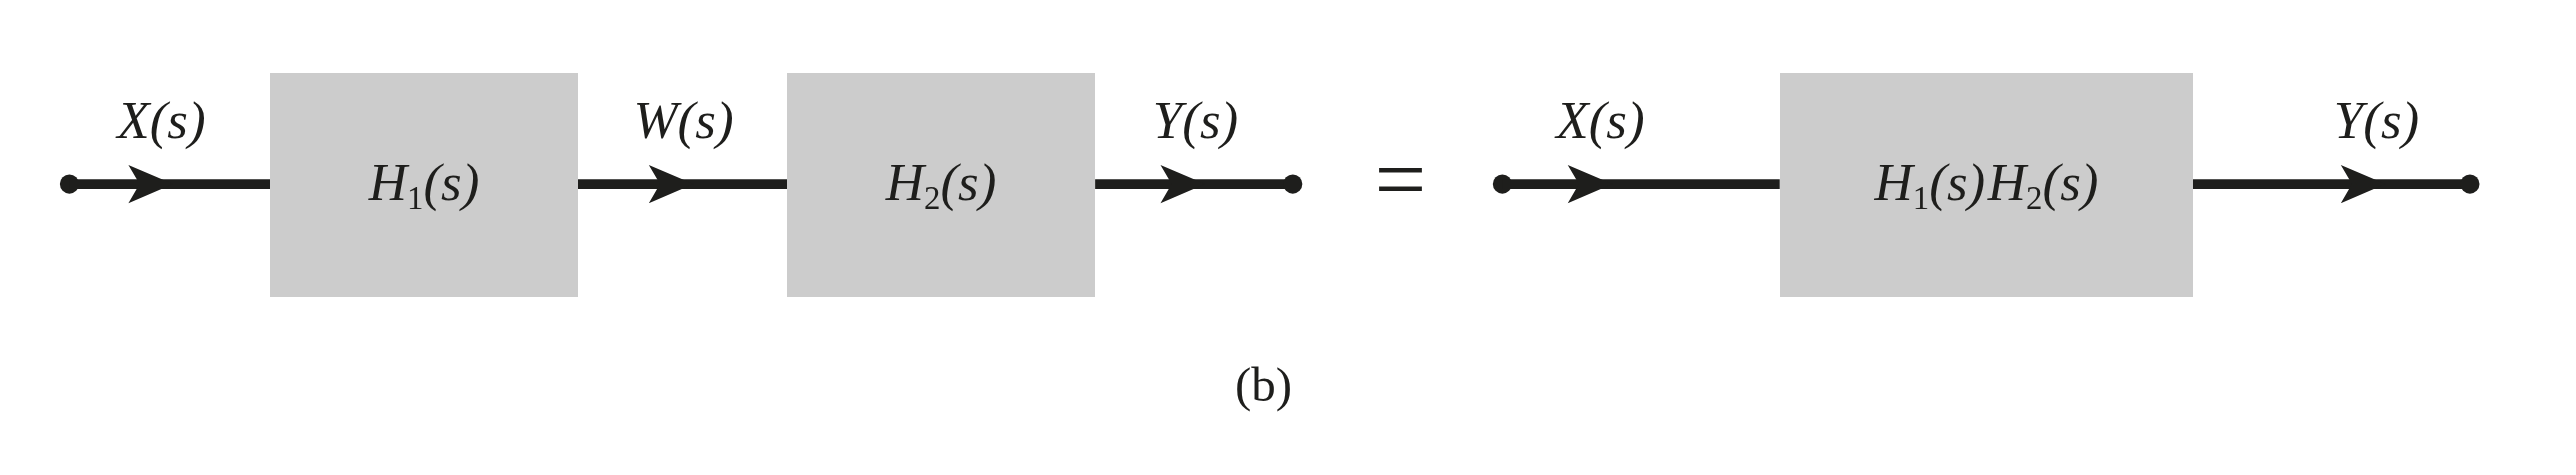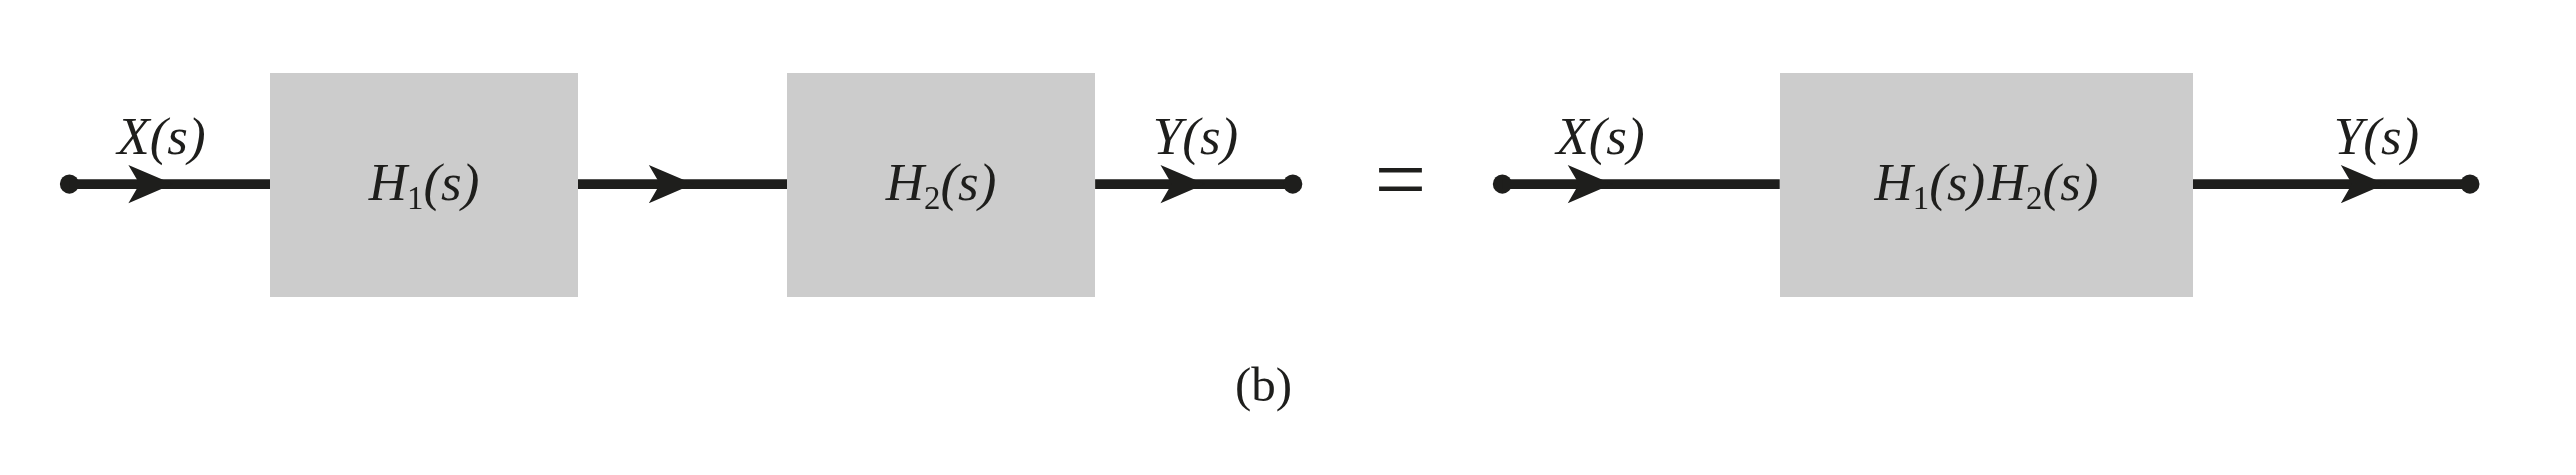--- a/index.html
+++ b/index.html
@@ -30,21 +30,21 @@
   .block .part{display:inline-block;text-align:right;}
   .block .part + .part{margin-left:0.05em;}
   .msub{
     font-size:0.62em;
     font-style:normal;
     vertical-align:-0.28em;
     letter-spacing:0;
   }
   .sig-label{
     position:absolute;
-    top:100px;height:72px;width:159px;
+    top:84px;height:72px;width:159px;
     display:flex;align-items:center;justify-content:center;
     font-size:53px;font-style:italic;
     white-space:nowrap;
   }
   .equals{
     position:absolute;
     left:1321px;top:131px;width:159px;height:96px;
     display:flex;align-items:center;justify-content:center;
     font-size:92px;font-style:normal;
   }
@@ -78,20 +78,23 @@
     <polygon points="2023,231 1967,207 1981,231 1967,255"></polygon>
 
     <line x1="2751" y1="231" x2="3099" y2="231"></line>
     <polygon points="2993,231 2937,207 2951,231 2937,255"></polygon>
     <circle cx="3099" cy="231" r="12"></circle>
   </svg>
 
   <div class="sig-label" style="left:82px;">
     <span>X(s)</span>
   </div>
+  <div class="sig-label" style="left:604px;">
+    <span>W(s)</span>
+  </div>
   <div class="sig-label" style="left:1116px;">
     <span>Y(s)</span>
   </div>
 
   <div class="block" style="left:270px;width:308px;">
     <span class="part"><span>H</span><span class="msub">1</span><span>(s)</span></span>
   </div>
   <div class="block" style="left:787px;width:308px;">
     <span class="part"><span>H</span><span class="msub">2</span><span>(s)</span></span>
   </div>

